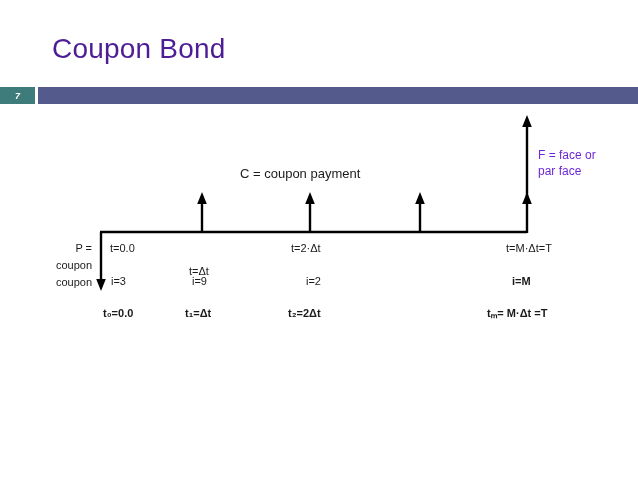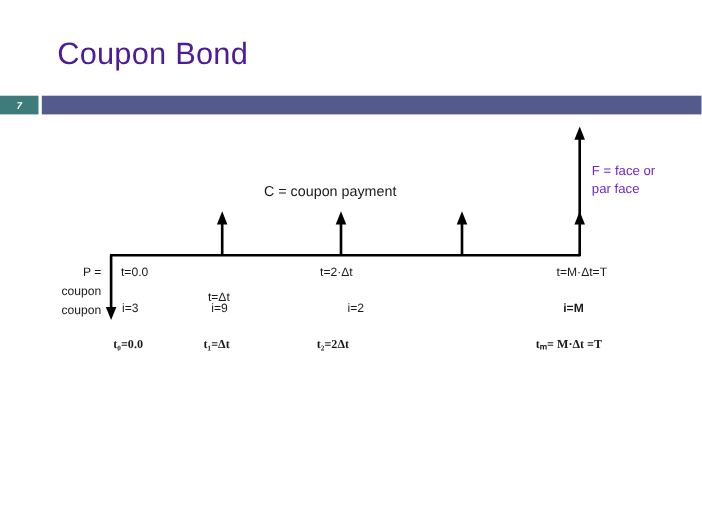--- a/index.html
+++ b/index.html
@@ -64,21 +64,20 @@
   }
   .dlabel {
     position: absolute;
     font-size: 11px;
     line-height: 14px;
     color: #1a1a1a;
     white-space: nowrap;
   }
   .dlabel.bold {
     font-weight: bold;
-    font-family: Liberation Serif, serif;
   }
   #label-price {
     position: absolute;
     right: 546px; 
     top: 240px;
     width: 70px;
     text-align: right;
     font-size: 11px;
     line-height: 17px;
     color: #1a1a1a;
@@ -156,21 +155,21 @@
     <div>coupon</div>
   </div>
 
   <div class="dlabel" style="left:110px; top:241px;">t=0.0</div>
   <div class="dlabel" style="left:189px; top:241px;margin-top:23px;">t=Δt</div>
   <div class="dlabel" style="left:291px; top:241px;">t=2·Δt</div>
   <div class="dlabel" style="left:506px; top:241px;">t=M·Δt=T</div>
 
   <div class="dlabel" style="left:111px; top:274px;">i=3</div>
   <div class="dlabel" style="left:192px; top:274px;">i=9</div>
-  <div class="dlabel" style="left:316px; top:274px;">i=2</div>
+  <div class="dlabel" style="left:306px; top:274px;">i=2</div>
   <div class="dlabel" style="left:512px; top:274px;font-weight:bold;">i=M</div>
 
   <div class="dlabel bold" style="left:103px; top:306px;">t₀=0.0</div>
   <div class="dlabel bold" style="left:185px; top:306px;">t₁=Δt</div>
   <div class="dlabel bold" style="left:288px; top:306px;">t₂=2Δt</div>
   <div class="dlabel bold" style="left:487px; top:306px;">tₘ= M·Δt =T</div>
 
 </div>
 
 </body></html>

